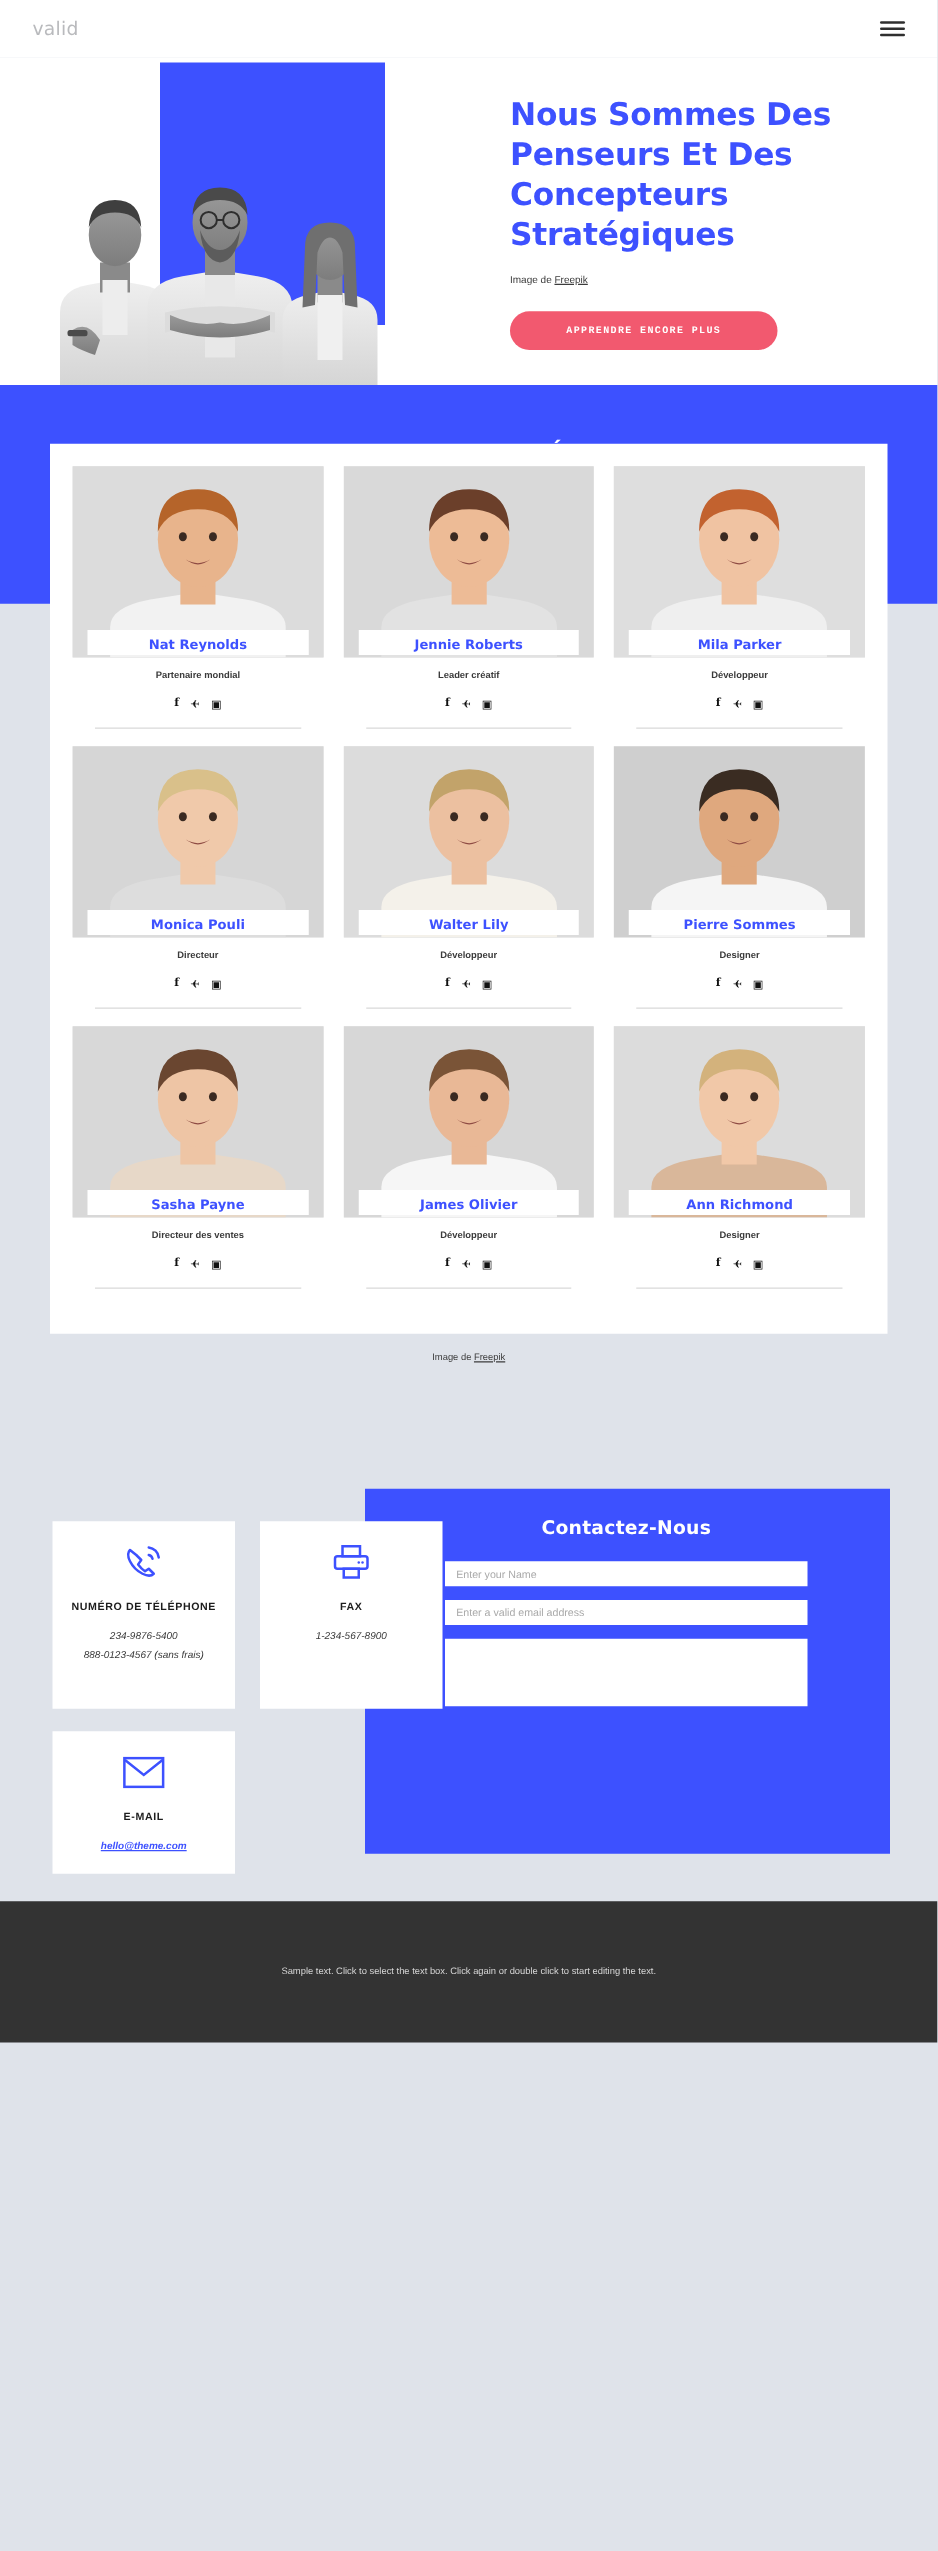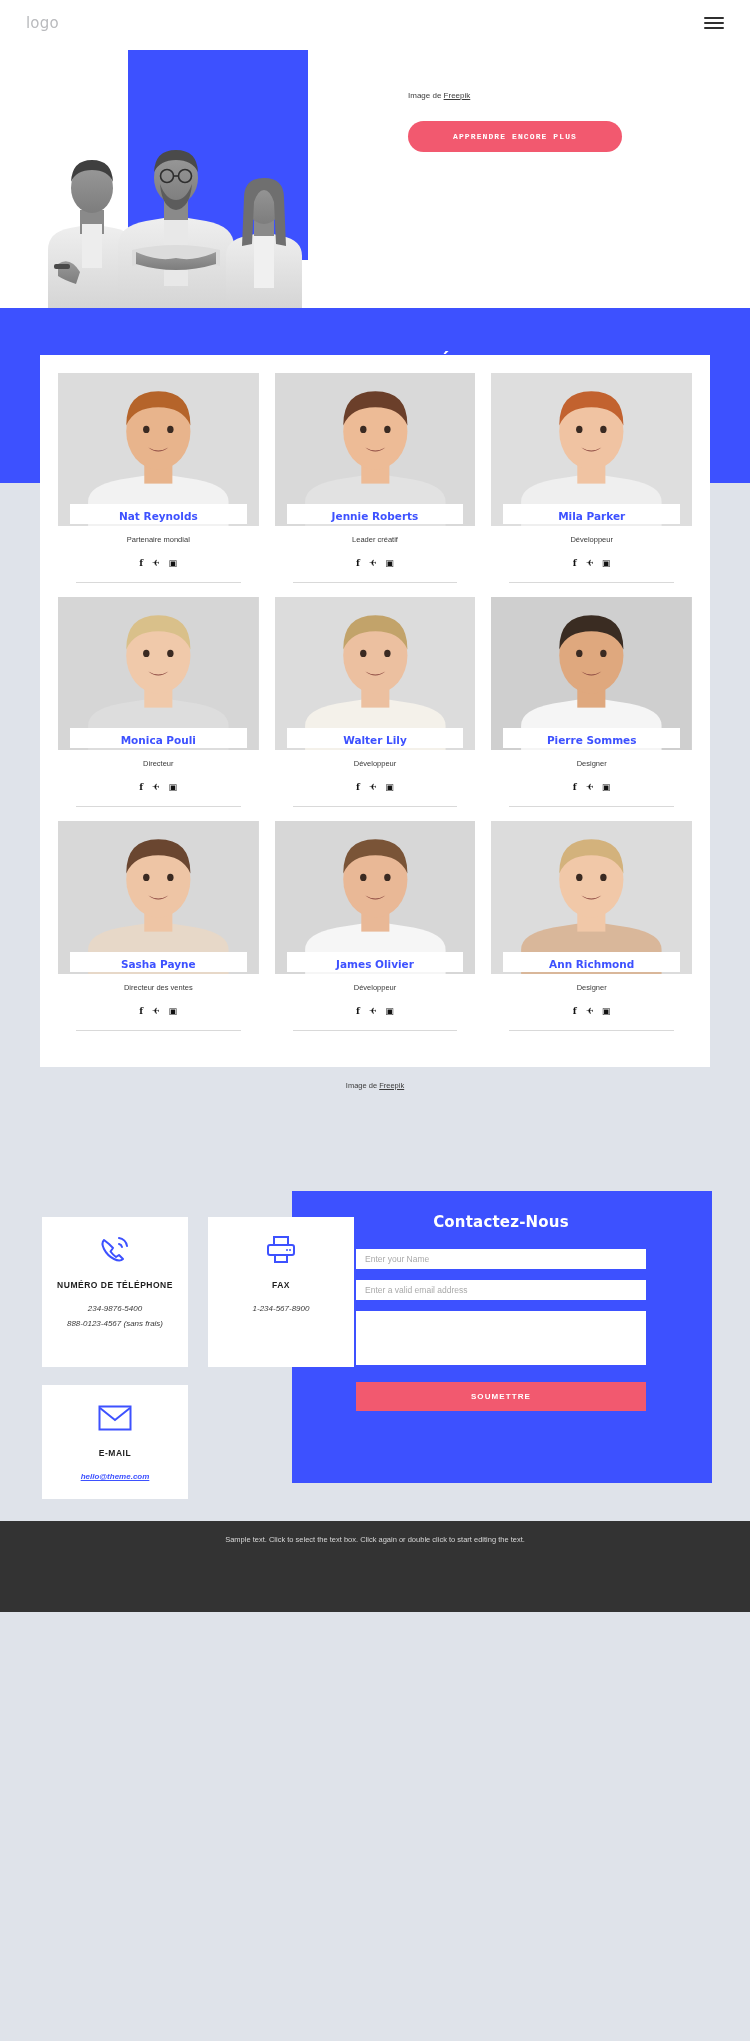--- a/index.html
+++ b/index.html
@@ -68,21 +68,21 @@
   .member { padding:0 0 14px; }
   .member + .member { }
   .photo {
     width:100%; height:153px; background:#dedede; position:relative; overflow:hidden;
   }
   .name-plate {
     background:#fff; margin:-22px 12px 0; position:relative; z-index:2;
     text-align:center; padding:6px 2px 2px;
   }
   .m-name { color:#3d51ff; font-size:10.5px; font-weight:700; font-family:"DejaVu Sans", sans-serif; }
-  .m-role { color:#3a3a3a; font-size:7.5px; margin-top:11px; text-align:center; }
+  .m-role { color:#3a3a3a; font-size:7.5px; margin-top:11px; text-align:center;font-weight:bold; }
   .socials { display:flex; justify-content:center; gap:9px; margin-top:15px; }
   .socials span { font-size:9px; color:#111; line-height:1; cursor:pointer; }
   .m-rule { height:1px; background:#d9d9d9; margin:14px 18px 0; }
 
   .gray-tail { height:80px; background:#dfe3ea; }
   .team-credit { text-align:center; font-size:7.5px; color:#3c3c3c; padding:14px 0 0; }
   .team-credit a { color:#3c3c3c; text-decoration:underline; }
 
   
   .contact-section { position:relative; height:330px; margin-top:44px; }
@@ -119,30 +119,30 @@
   .form textarea { height:54px; resize:none; }
   .form input::placeholder, .form textarea::placeholder { color:#a9a9a9; }
   .submit {
     width:100%; background:#f2596f; color:#fff; border:none;
     font-size:8px; font-weight:700; letter-spacing:1.1px; padding:10px 0;
     cursor:pointer; margin-top:6px; font-family:"Liberation Sans", sans-serif;
   }
 
   
   .footer {
-    background:#333333; height:91px; display:flex; align-items:flex-start; justify-content:center;
-    text-align:center; padding:12px 150px;
+    background:#333333; height:113px; display:flex; align-items:center; justify-content:center;
+    text-align:center; padding:0 150px;
   }
   .footer p { color:#d6d6d6; font-size:7.5px; line-height:1.9; }
 </style>
 </head>
 <body>
 
 <div class="header">
-  <div class="logo">logo</div>
+  <div class="logo">valid</div>
   <div class="hamburger">
     <span></span>
     <span></span>
     <span></span>
   </div>
 </div>
 
 <div class="hero">
   <div class="hero-blue"></div>
 
@@ -187,20 +187,21 @@
         <path d="M190 184 L190 132 Q190 116 210 112 L228 108 L246 112 Q266 116 266 132 L266 184 Z" fill="url(#gsh)"></path>
         <rect x="218" y="96" width="20" height="22" fill="#8a8a8a"></rect>
         <ellipse cx="228" cy="78" rx="18" ry="22" fill="url(#gsk)"></ellipse>
         <path d="M208 74 Q208 54 228 54 Q248 54 248 74 L250 122 L240 120 L238 78 Q234 66 228 66 Q222 66 218 78 L216 120 L206 122 Z" fill="#6f6f6f"></path>
         <rect x="218" y="112" width="20" height="52" fill="#f0f0f0"></rect>
       </g>
     </svg>
   </div>
 
   <div class="hero-text">
+    <h1 class="hero-title">Nous Sommes Des Penseurs Et Des Concepteurs Stratégiques</h1>
     <div class="credit">
       <span>Image de </span><a href="#">Freepik</a>
     </div>
     <button class="cta">APPRENDRE ENCORE PLUS</button>
   </div>
 </div>
 
 <div class="team-band">
   <div class="team-heading">Notre Incroyable Équipe</div>
 </div>
@@ -466,19 +467,18 @@
       </div>
     </div>
 
   </div>
 
   <div class="form">
     <div class="form-title">Contactez-Nous</div>
     <input type="text" placeholder="Enter your Name" style="">
     <input type="email" placeholder="Enter a valid email address" style="">
     <textarea placeholder="" style=""></textarea>
-    <button class="submit">SOUMETTRE</button>
   </div>
 </div>
 
 <div class="footer">
   <p>Sample text. Click to select the text box. Click again or double click to start editing the text.</p>
 </div>
 
 </body></html>

